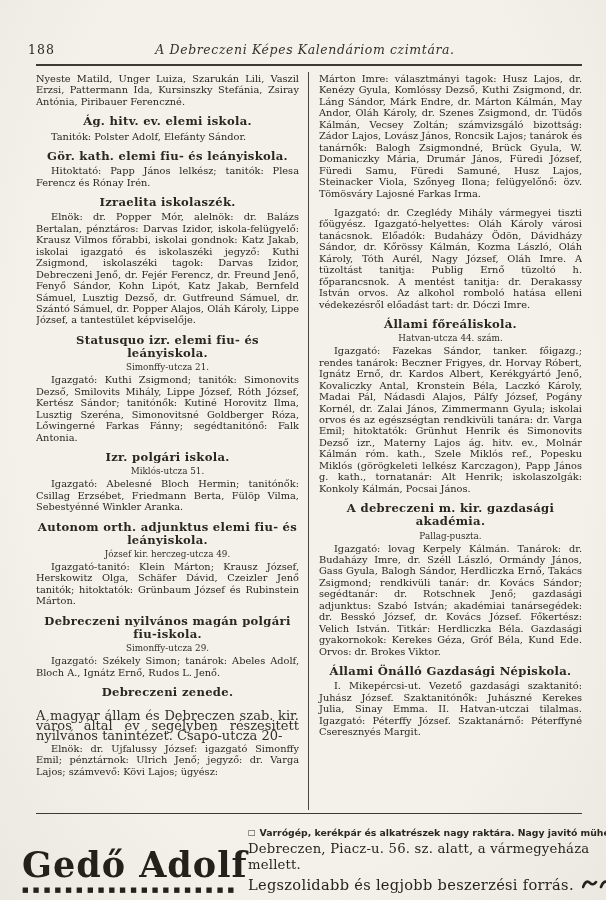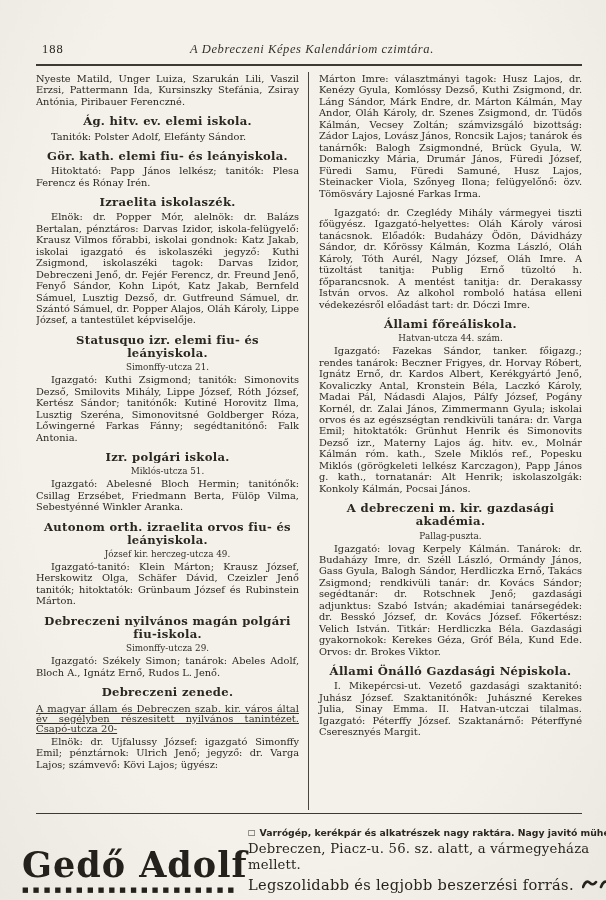--- a/index.html
+++ b/index.html
@@ -2,38 +2,38 @@
 <html lang="hu"><head>
 <meta charset="utf-8">
 <style>
   html,body{margin:0;padding:0;background:#d8d6d0;}
   .page{
     position:relative;width:606px;height:900px;margin:0 auto;
     background:radial-gradient(ellipse at 50% 42%, #f3f1ea 65%, #eae8e0 100%);
     color:#2a2721;font-family:"DejaVu Serif", serif;overflow:hidden;
   }
   
-  .hdr{position:absolute;top:40px;left:42px;right:24px;height:22px;font-family:Liberation Serif, serif;}
+  .hdr{position:absolute;top:40px;left:28px;right:24px;height:22px;}
   .pageno{position:absolute;left:0;top:2px;font-size:12.5px;letter-spacing:1px;}
   .runtitle{position:absolute;left:0;right:0;top:2px;text-align:center;
     font-style:italic;font-size:12.5px;letter-spacing:.6px;color:#34312b;}
   .hdr-rule{position:absolute;top:64px;left:36px;right:24px;height:0;
     border-top:2px solid #3d3a33;}
   
   .cols{position:absolute;top:72px;left:36px;right:24px;height:738px;
     display:flex;overflow:hidden;}
   .col{width:50%;box-sizing:border-box;}
   .col-left{padding-right:9px;border-right:1px solid #4a463e;}
   .col-right{padding-left:10px;}
   .sec{margin-top:8px;}
   .sec:first-child{margin-top:0;}
   .h{margin:0 0 2px 0;text-align:center;font-weight:bold;
     font-size:11.6px;line-height:13.2px;letter-spacing:.3px;}
   .sub{text-align:center;font-size:8.8px;line-height:10px;margin:0 0 2px 0;color:#332f29;}
-  .note{font-size:10px;line-height:9.8px;text-align:justify;margin:5px 0 2px 0;color:#332f29;text-decoration:underline;}
+  .note{font-size:13px;line-height:9.8px;text-align:justify;margin:12px 0 2px 0;color:#332f29;}
   .para{margin:1px 0 0 0;font-size:9.8px;line-height:11.45px;
     text-align:justify;text-indent:15px;}
   .para.cont{text-indent:0;}
   
   .bot-rule{position:absolute;top:813px;left:36px;right:24px;border-top:1.8px solid #3d3a33;}
   .ad{position:absolute;left:22px;right:16px;top:822px;height:72px;display:flex;align-items:flex-end;}
   .ad-left{width:218px;flex:none;padding-top:1px;}
   .ad-name{font-size:35px;line-height:36px;font-weight:bold;letter-spacing:1px;
     color:#24211c;white-space:nowrap;font-family:"DejaVu Serif",serif;}
   .ad-squares{margin-top:3px;font-size:7px;letter-spacing:4.2px;color:#24211c;
@@ -80,21 +80,21 @@
         <h3 class="h">Statusquo izr. elemi fiu- és leányiskola.</h3>
         <div class="sub">Simonffy-utcza 21.</div>
         <p class="para">Igazgató: Kuthi Zsigmond; tanitók: Simonovits Dezső, Smilovits Mihály, Lippe József, Róth József, Kertész Sándor; tanitónők: Kutiné Horovitz Ilma, Lusztig Szeréna, Simonovitsné Goldberger Róza, Lőwingerné Farkas Fánny; segédtanitónő: Falk Antonia.</p>
       </div>
       <div class="sec">
         <h3 class="h">Izr. polgári iskola.</h3>
         <div class="sub">Miklós-utcza 51.</div>
         <p class="para">Igazgató: Abelesné Bloch Hermin; tanitónők: Csillag Erzsébet, Friedmann Berta, Fülöp Vilma, Sebestyénné Winkler Aranka.</p>
       </div>
       <div class="sec">
-        <h3 class="h">Autonom orth. izraelita orvos fiu- és leányiskola.</h3>
+        <h3 class="h">Autonom orth. adjunktus elemi fiu- és leányiskola.</h3>
         <div class="sub">József kir. herczeg-utcza 49.</div>
         <p class="para">Igazgató-tanitó: Klein Márton; Krausz József, Herskowitz Olga, Schäfer Dávid, Czeizler Jenő tanitók; hitoktatók: Grünbaum József és Rubinstein Márton.</p>
       </div>
       <div class="sec">
         <h3 class="h">Debreczeni nyilvános magán polgári fiu-iskola.</h3>
         <div class="sub">Simonffy-utcza 29.</div>
         <p class="para">Igazgató: Székely Simon; tanárok: Abeles Adolf, Bloch A., Ignátz Ernő, Rudos L. Jenő.</p>
       </div>
       <div class="sec">
         <h3 class="h">Debreczeni zenede.</h3>

